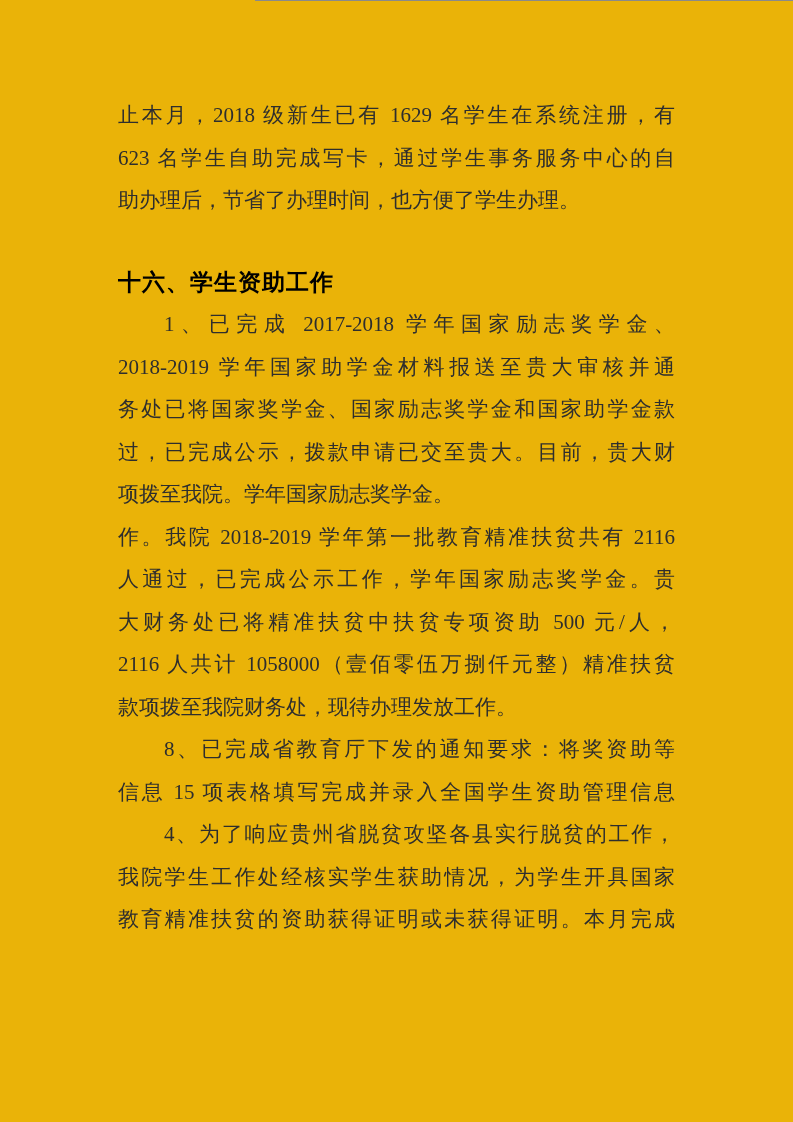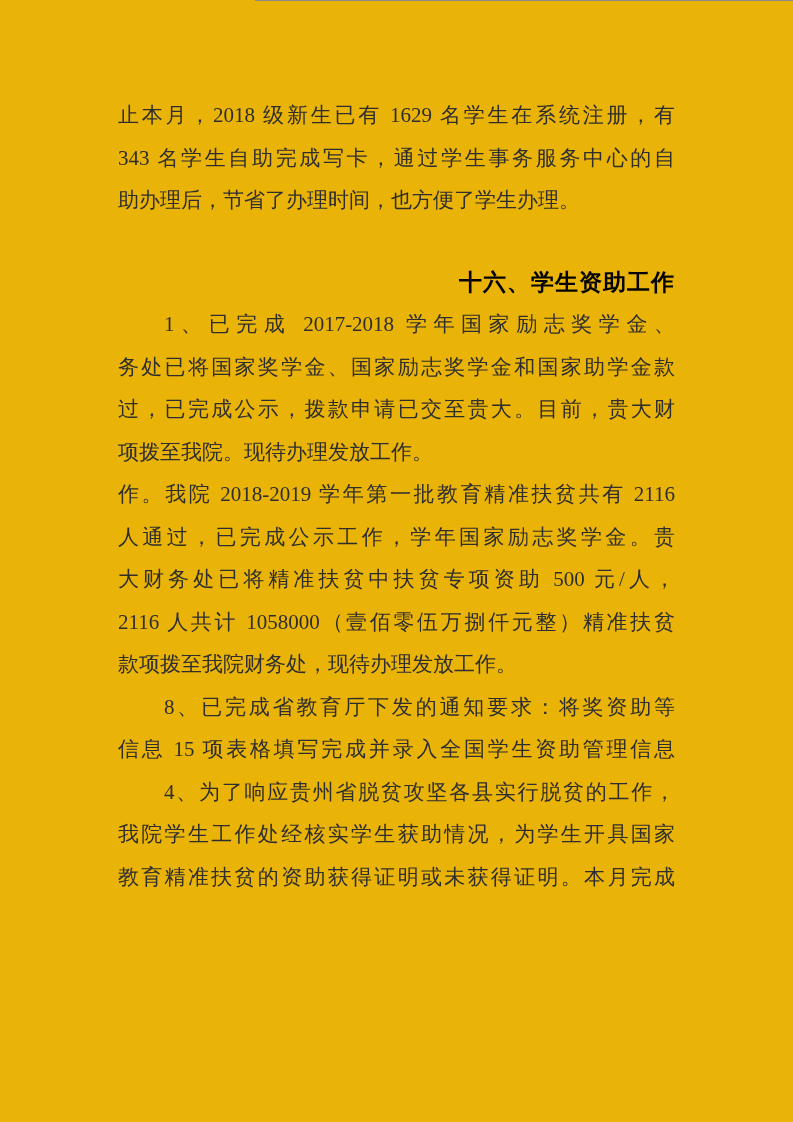--- a/index.html
+++ b/index.html
@@ -49,39 +49,40 @@
   .heading {
     margin: 39px 0 0 0;
     padding: 0;
     font-family: "Liberation Sans", "DejaVu Sans", sans-serif;
     font-weight: 700;
     font-size: 23px;
     line-height: 42.5px;
     height: 42.5px;
     letter-spacing: 1px;
     color: #000000;
-    text-align: right;
+    text-align: left;
   }
 </style>
 </head>
 <body>
 
 <div class="page">
   <div class="scan-line"></div>
 
   <p class="line jl">止本月，2018 级新生已有 1629 名学生在系统注册，有</p>
-  <p class="line jl">343 名学生自助完成写卡，通过学生事务服务中心的自</p>
+  <p class="line jl">623 名学生自助完成写卡，通过学生事务服务中心的自</p>
   <p class="line ll">助办理后，节省了办理时间，也方便了学生办理。</p>
 
   <h2 class="heading">十六、学生资助工作</h2>
 
   <p class="line jl ind">1、已完成 2017-2018 学年国家励志奖学金、</p>
+  <p class="line jl">2018-2019 学年国家助学金材料报送至贵大审核并通</p>
   <p class="line jl">务处已将国家奖学金、国家励志奖学金和国家助学金款</p>
   <p class="line jl">过，已完成公示，拨款申请已交至贵大。目前，贵大财</p>
-  <p class="line ll">项拨至我院。现待办理发放工作。</p>
+  <p class="line ll">项拨至我院。学年国家励志奖学金。</p>
 
   <p class="line jl">作。我院 2018-2019 学年第一批教育精准扶贫共有 2116</p>
   <p class="line jl">人通过，已完成公示工作，学年国家励志奖学金。贵</p>
   <p class="line jl">大财务处已将精准扶贫中扶贫专项资助 500 元/人，</p>
   <p class="line jl">2116 人共计 1058000（壹佰零伍万捌仟元整）精准扶贫</p>
   <p class="line ll">款项拨至我院财务处，现待办理发放工作。</p>
 
   <p class="line jl ind">8、已完成省教育厅下发的通知要求：将奖资助等</p>
   <p class="line jl">信息 15 项表格填写完成并录入全国学生资助管理信息</p>
 

